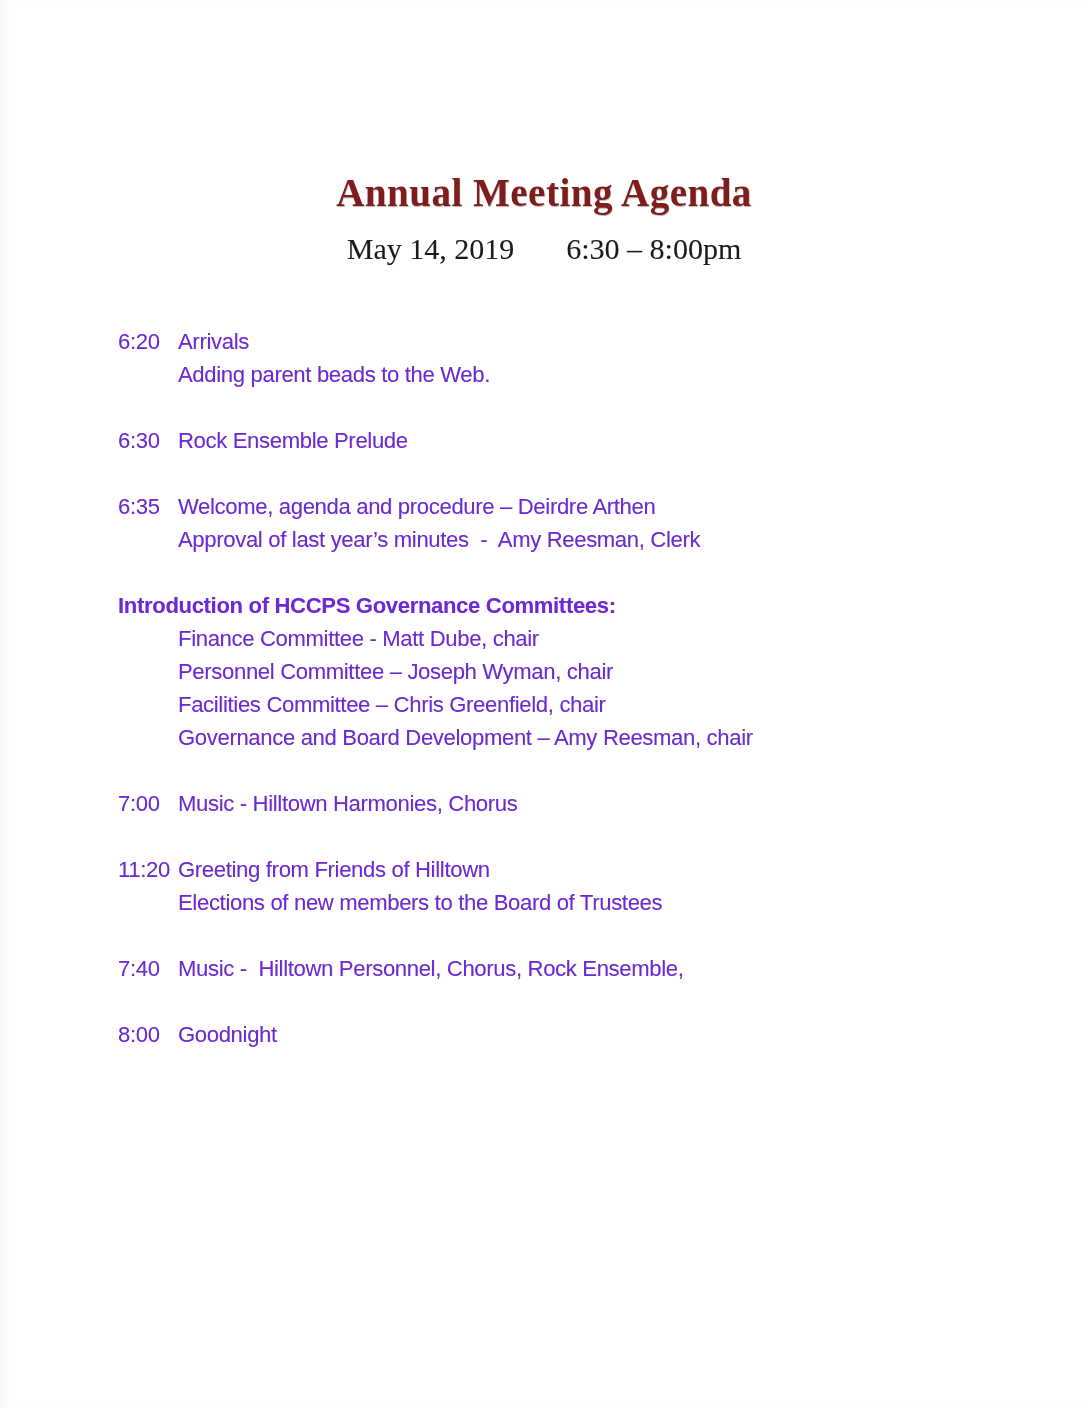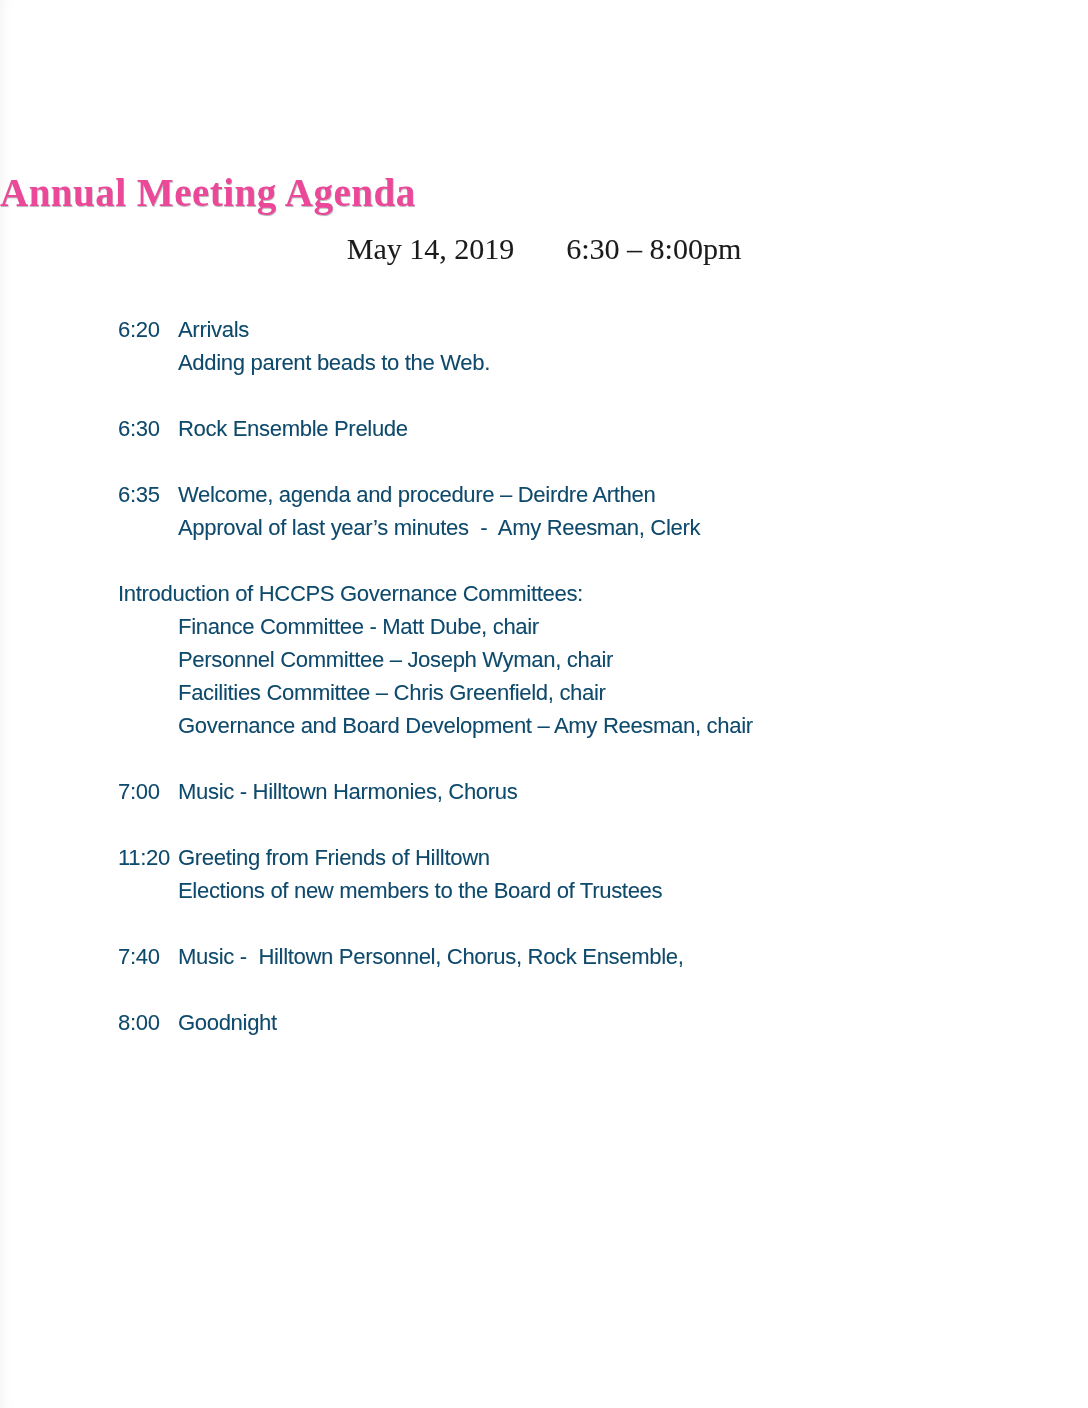--- a/index.html
+++ b/index.html
@@ -15,67 +15,68 @@
     height: 1408px;
     margin: 0 auto;
     background: #ffffff;
     overflow: hidden;
     
     box-shadow: inset 10px 0 14px -10px rgba(0,0,0,0.07);
   }
 
   .doc-title {
     margin-top: 170px;
+    text-align: center;
     font-family: "Liberation Serif", "DejaVu Serif", serif;
     font-weight: bold;
     font-size: 39px;
     line-height: 46px;
-    color: #ec4899;
+    color: #7f1d1d;
     letter-spacing: 0.5px;
     text-shadow: 0.6px 0.6px 0.7px rgba(50,50,50,0.35);
   }
 
   .doc-subtitle {
     margin-top: 14px;
     text-align: center;
     font-family: Liberation Serif, serif;
     font-size: 30px;
     line-height: 38px;
     color: #1b1b1b;
     text-shadow: 0.4px 0.4px 0.5px rgba(60,60,60,0.25);
   }
 
   .doc-subtitle .time-range { margin-left: 52px; }
 
   .agenda {
-    margin-top: 45px;
+    margin-top: 57px;
     padding-left: 118px;
     padding-right: 59px;
     font-size: 22px;
     line-height: 33px;
     letter-spacing: -0.3px;
-    color: #0c4a6e;
+    color: #6d28d9;
     text-shadow: 0.3px 0.3px 0.4px rgba(70,70,70,0.28);
   }
 
   .agenda-item {
     position: relative;
     margin-bottom: 33px;
   }
 
   .agenda-item .time {
     position: absolute;
     left: 0;
     top: 0;
     line-height: 33px;
   }
 
   .agenda-item .lines { margin-left: 60px; }
 
-  .agenda-item .heading-line { margin-left: 0; }
+  .agenda-item .heading-line { margin-left: 0; font-weight: bold; }
 
   .line { white-space: pre-wrap; }
 </style>
 </head>
 <body>
 
 <div class="page">
 
   <h1 class="doc-title">Annual Meeting Agenda</h1>
 

